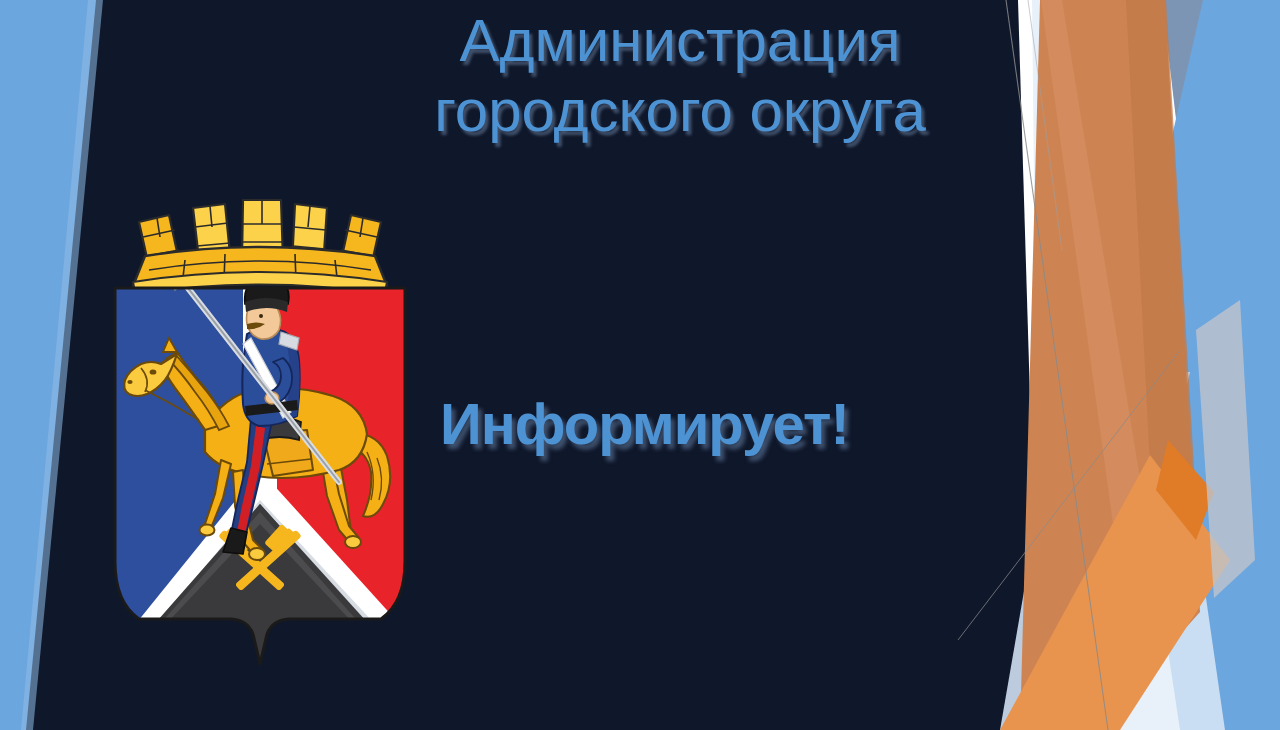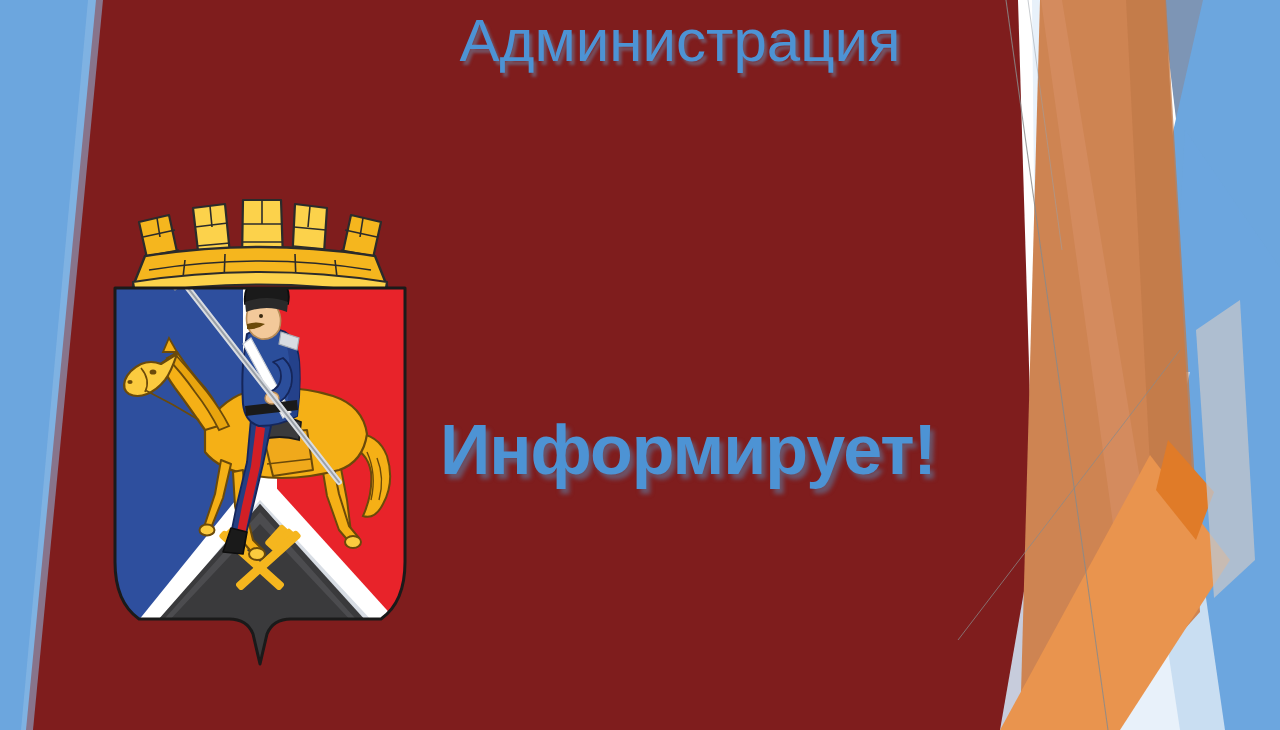--- a/index.html
+++ b/index.html
@@ -6,21 +6,21 @@
   html, body {
     margin: 0;
     padding: 0;
     background: #ffffff;
   }
   #slide {
     position: relative;
     width: 1280px;
     height: 730px;
     overflow: hidden;
-    background: #7f1d1d;
+    background: #0f172a;
     font-family: "Liberation Sans", sans-serif;
   }
 
   
   .deco-layer {
     position: absolute;
     inset: 0;
     width: 1280px;
     height: 730px;
     pointer-events: none;
@@ -56,27 +56,26 @@
 
   .headline-block {
     position: absolute;
     left: 440px;
     top: 395px;
     width: 690px;
     text-align: left;
   }
   .headline {
     color: #4d93d4;
-    font-size: 70px;
+    font-size: 58px;
     font-weight: bold;
     line-height: 1;
     letter-spacing: -1px;
     text-shadow: 4px 5px 4px rgba(95,120,155,0.6);
     white-space: nowrap;
-    margin-top: 20px;
   }
 </style>
 </head>
 <body>
 
 <div id="slide">
 
   <svg class="deco-layer" viewBox="0 0 1280 730" preserveAspectRatio="none">
 
     <polygon points="0,0 96,0 26,730 0,730" fill="#6CA6DE"></polygon>
@@ -320,19 +319,20 @@
                  Q152,437 134,437
                  L44,437
                  Q20,420 20,380
                  Z" fill="none" stroke="#1A1A1A" stroke-width="3" stroke-linejoin="round"></path>
       </g>
     </svg>
   </div>
 
   <div class="title-block">
     <div class="title-line">Администрация</div>
+    <div class="title-line">городского округа</div>
   </div>
 
   <div class="headline-block">
     <div class="headline">Информирует!</div>
   </div>
 
 </div>
 
 </body></html>

